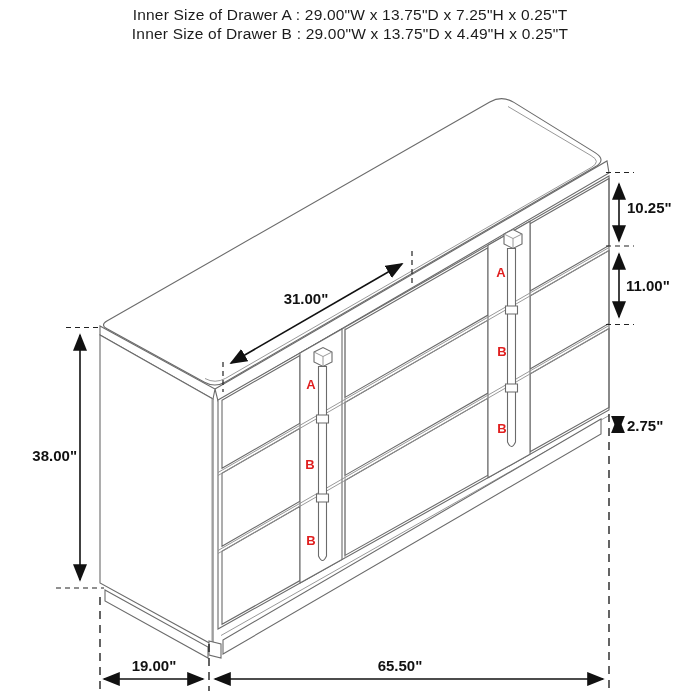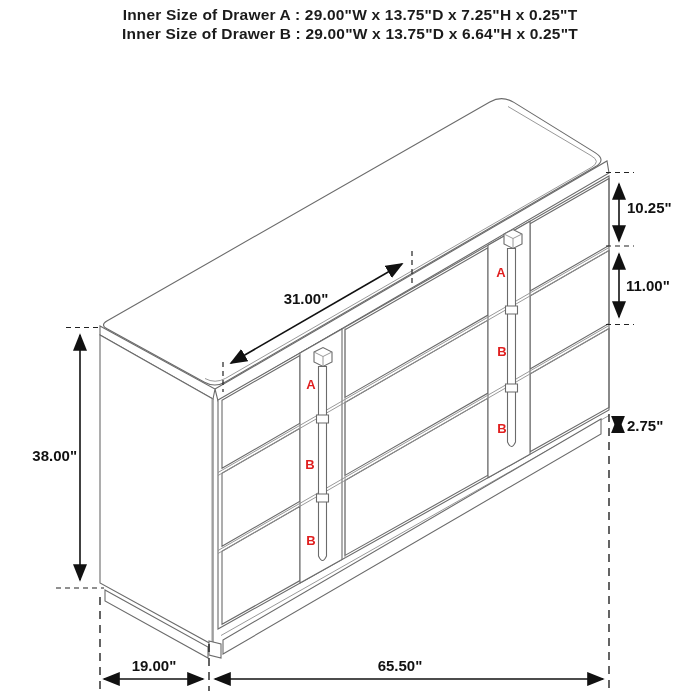--- a/index.html
+++ b/index.html
@@ -3,21 +3,21 @@
 <meta charset="utf-8">
 <style>
   html,body{
     margin:0; padding:0; width:700px; height:700px;
     background:#ffffff; overflow:hidden;
     font-family:"Liberation Sans", sans-serif;
   }
   .page{ position:relative; width:700px; height:700px; }
   .title-block{
     position:absolute; top:5px; left:0; width:700px;
-    text-align:center; font-weight:bold; font-size:15.5px;
+    text-align:center; font-weight:normal; font-size:15.5px;
     line-height:19px; color:#1b1b1b; letter-spacing:0.2px;
   }
   svg.drawing{ position:absolute; top:0; left:0; }
   text.dim{
     font-family:"Liberation Sans", sans-serif;
     font-weight:bold; font-size:15px; fill:#111111;
   }
   text.redlbl{
     font-family:"Liberation Sans", sans-serif;
     font-weight:bold; font-size:13px; fill:#e01f1f;
@@ -29,21 +29,21 @@
   .tick { stroke:#222222; stroke-width:1.2; fill:none; stroke-dasharray:5 4; }
   .ext  { stroke:#111111; stroke-width:1.3; fill:none; stroke-dasharray:8 6; }
 </style>
 </head>
 <body>
 
 <div class="page">
 
   <div class="title-block">
     <div>Inner Size of Drawer A : 29.00"W x 13.75"D x 7.25"H x 0.25"T</div>
-    <div>Inner Size of Drawer B : 29.00"W x 13.75"D x 6.64"H x 0.25"T</div>
+    <div>Inner Size of Drawer B : 29.00"W x 13.75"D x 4.49"H x 0.25"T</div>
   </div>
 
   <svg class="drawing" width="700" height="700" viewBox="0 0 700 700">
     <defs>
       <pattern id="flutes" width="4.6" height="8" patternUnits="userSpaceOnUse">
         <rect x="0" y="0" width="4.6" height="8" fill="#ffffff"></rect>
         <path d="M2.2,0 V8" stroke="#9c9c9c" stroke-width="0.9"></path>
       </pattern>
       <marker id="ah" viewBox="0 0 10 8" refX="9" refY="4" markerWidth="11" markerHeight="9" orient="auto-start-reverse">
         <path d="M0,0 L10,4 L0,8 Z" fill="#111111"></path>

